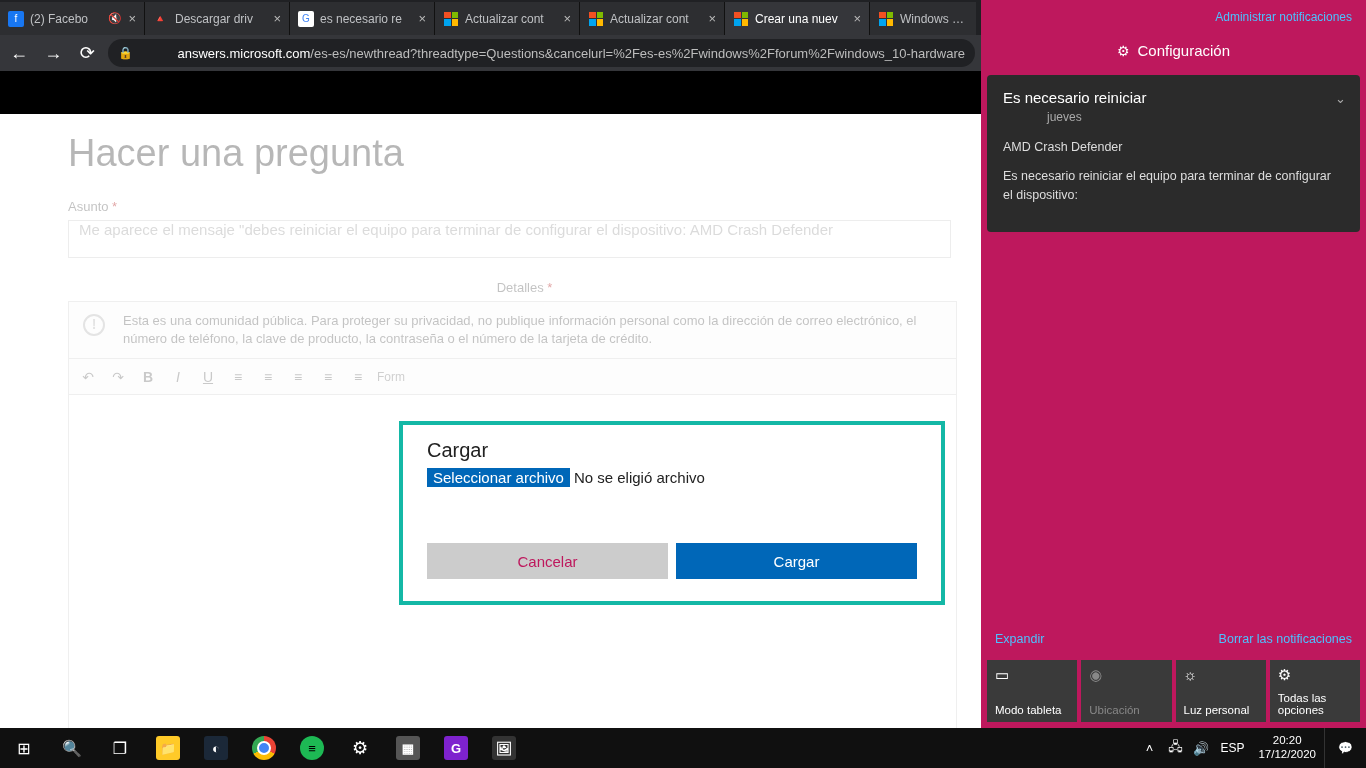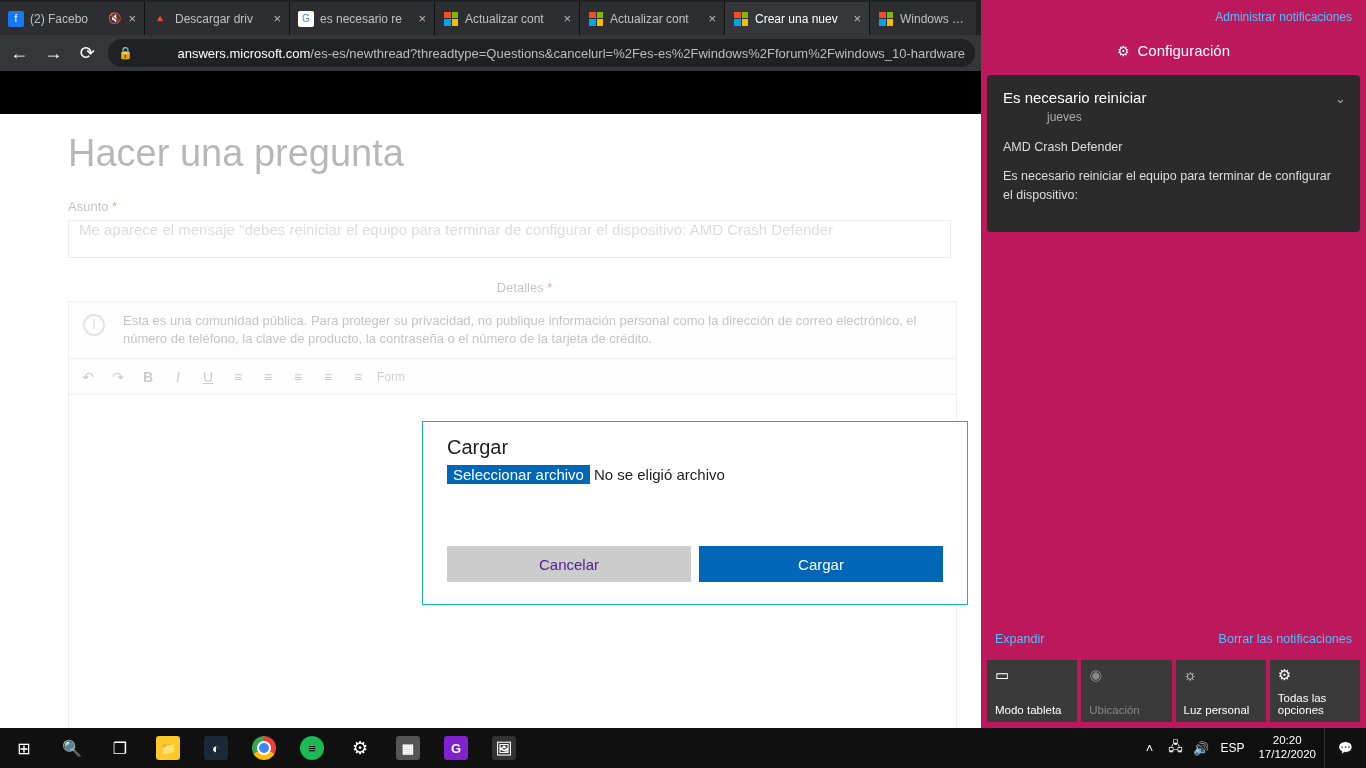--- a/index.html
+++ b/index.html
@@ -32,28 +32,28 @@
 .req { color: #a80000; }
 .subject-input { margin: 0 30px 0 68px; border: 1px solid #ccc; height: 38px; padding: 0 10px; font-size: 15px; color: #999; }
 .details-label { margin-top: 22px; text-align: center; }
 .notice { margin: 6px 24px 0 68px; border: 1px solid #d0d0d0; padding: 10px 14px 10px 54px; font-size: 13px; color: #555; position: relative; background: #fafafa; line-height: 1.4; }
 .notice .info-circle { position: absolute; left: 14px; top: 12px; width: 22px; height: 22px; border: 2px solid #b1b1b1; border-radius: 50%; display: flex; align-items: center; justify-content: center; color: #b1b1b1; font-weight: 600; font-size: 14px; }
 .toolbar { margin: 0 24px 0 68px; border: 1px solid #d0d0d0; border-top: none; height: 36px; display: flex; align-items: center; gap: 8px; padding: 0 8px; color: #777; font-size: 14px; background: #fafafa; }
 .toolbar .tb-btn { width: 22px; height: 22px; display: flex; align-items: center; justify-content: center; color: #666; font-size: 14px; }
 .editor { margin: 0 24px 0 68px; border: 1px solid #d0d0d0; border-top: none; height: 360px; background: #fff; }
 
 
-.modal { position: absolute; left: 422px; top: 307px; width: 546px; height: 184px; background: #fff; border: 1px solid #14b8a6; z-index: 50; padding: 14px 24px; }
+.modal { position: absolute; left: 399px; top: 307px; width: 546px; height: 184px; background: #fff; border: 4px solid #14b8a6; z-index: 50; padding: 14px 24px; }
 .modal h2 { font-size: 20px; font-weight: 400; color: #222; margin-bottom: 6px; }
 .file-row { display: flex; align-items: center; gap: 4px; font-size: 15px; }
 .file-btn { background: #0067b8; color: #fff; padding: 1px 6px; font-size: 15px; border: none; }
 .file-status { color: #222; text-align: center; }
 .modal-btns { position: absolute; left: 24px; right: 24px; bottom: 22px; display: flex; gap: 8px; }
 .modal-btns button { flex: 1; height: 36px; border: none; font-size: 15px; cursor: pointer; }
-.btn-cancel { background: #ccc; color: #4c1d95; }
+.btn-cancel { background: #ccc; color: #be185d; }
 .btn-upload { background: #0067b8; color: #fff; }
 
 
 .action-center { position: absolute; right: 0; top: 0; width: 385px; height: 728px; background: #be185d; color: #fff; font-size: 13px; display: flex; flex-direction: column; }
 .ac-header { display: flex; justify-content: flex-end; padding: 10px 14px 6px; color: #4cc2ff; font-size: 12px; }
 .ac-config { display: flex; align-items: center; justify-content: center; gap: 8px; padding: 12px 0 16px; font-size: 15px; }
 .ac-gear { font-size: 14px; }
 .notif { background: #2b2b2b; margin: 0 6px; border-radius: 4px; padding: 14px 16px 18px; position: relative; }
 .notif-title { font-size: 15px; margin-bottom: 4px; }
 .notif-day { color: #aaa; font-size: 12px; margin-bottom: 14px; padding-left: 44px; }

